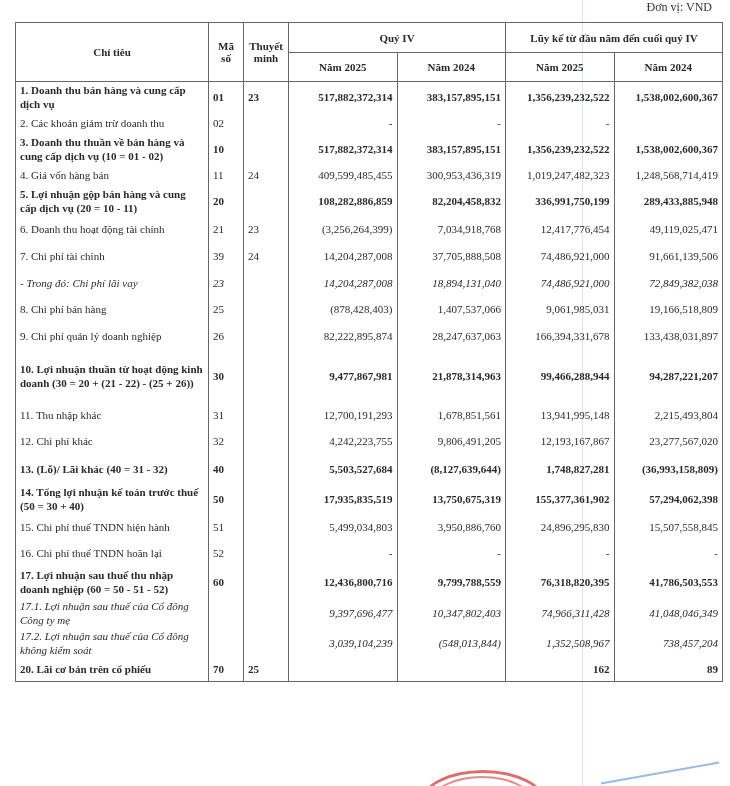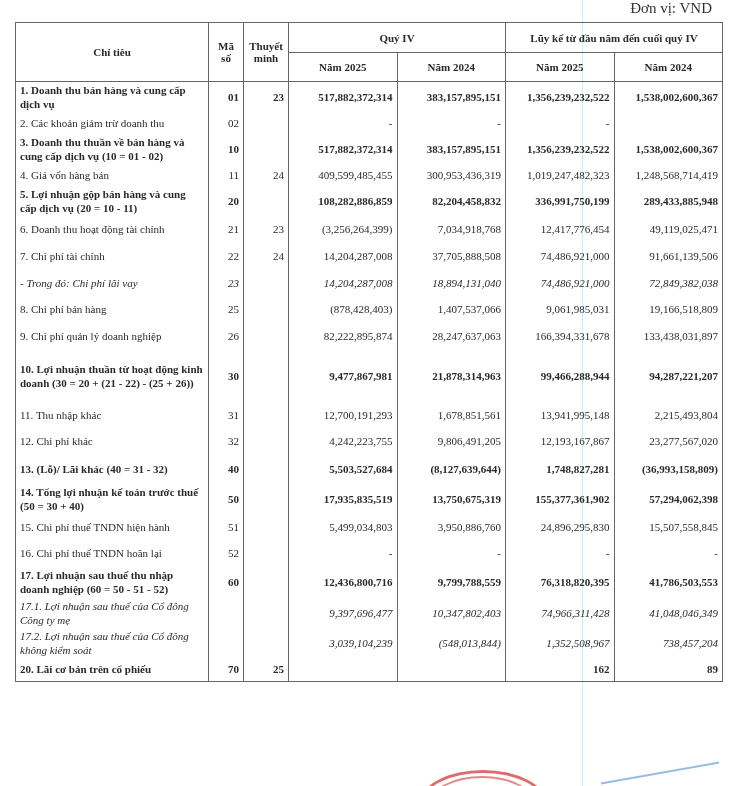--- a/index.html
+++ b/index.html
@@ -1,30 +1,30 @@
 <!DOCTYPE html>
 <html><head>
 <meta charset="utf-8">
 <style>
   html, body { margin:0; padding:0; background:#ffffff; }
   body { width:730px; height:786px; position:relative; overflow:hidden;
          font-family:"Liberation Serif", "DejaVu Serif", serif; color:#2a2a2a; }
-  .unit { position:absolute; top:0px; right:18px; font-size:15px; color:#333; }
+  .unit { position:absolute; top:0px; right:18px; font-size:12px; color:#333; }
   table.fin { position:absolute; left:15px; top:22px; border-collapse:collapse;
               table-layout:fixed; width:707px; font-size:11px; }
   table.fin col.c-name{width:193px} table.fin col.c-code{width:35px}
   table.fin col.c-note{width:45px} table.fin col.c-v{width:108.5px}
   table.fin th, table.fin td { border-left:1.5px solid #666; border-right:1.5px solid #666; padding:0 4px; }
   table.fin thead th { border:1.5px solid #666; font-weight:bold; font-size:11px; text-align:center; }
   table.fin thead tr.h1 th { height:29px; }
   table.fin thead tr.h2 th { height:28px; }
   table.fin tbody td { vertical-align:middle; line-height:14px; }
   table.fin tbody tr:last-child td { border-bottom:1.5px solid #666; }
   td.name { text-align:left; padding-left:4px; }
-  td.code, td.note { text-align:right; }
+  td.code, td.note { text-align:left; }
   td.v { text-align:right; padding-right:3px; white-space:nowrap; }
   tr.bold td { font-weight:bold; }
   tr.ital td { font-style:italic; }
   tr.ital td.code { font-style:italic; }
   .stamp { position:absolute; left:420px; top:770px; width:120px; height:60px;
            border:3px solid #d33b3b; border-radius:50%; opacity:0.75; }
   .stamp-inner { position:absolute; left:430px; top:776px; width:100px; height:50px;
            border:2px solid #d33b3b; border-radius:50%; opacity:0.6; }
   .sig { position:absolute; left:600px; top:772px; width:120px; height:2px;
          background:#6aa0d8; transform:rotate(-10deg); opacity:0.7; }
@@ -112,21 +112,21 @@
         <td class="name">6. Doanh thu hoạt động tài chính</td>
         <td class="code">21</td>
         <td class="note">23</td>
         <td class="v">(3,256,264,399)</td>
         <td class="v">7,034,918,768</td>
         <td class="v">12,417,776,454</td>
         <td class="v">49,119,025,471</td>
       </tr>
       <tr style="height: 28px; margin-left: 33px;">
         <td class="name">7. Chi phí tài chính</td>
-        <td class="code">22</td>
+        <td class="code">39</td>
         <td class="note">24</td>
         <td class="v">14,204,287,008</td>
         <td class="v">37,705,888,508</td>
         <td class="v">74,486,921,000</td>
         <td class="v">91,661,139,506</td>
       </tr>
       <tr class="ital" style="height: 26px;">
         <td class="name"> - Trong đó: Chi phí lãi vay</td>
         <td class="code">23</td>
         <td class="note"></td>

